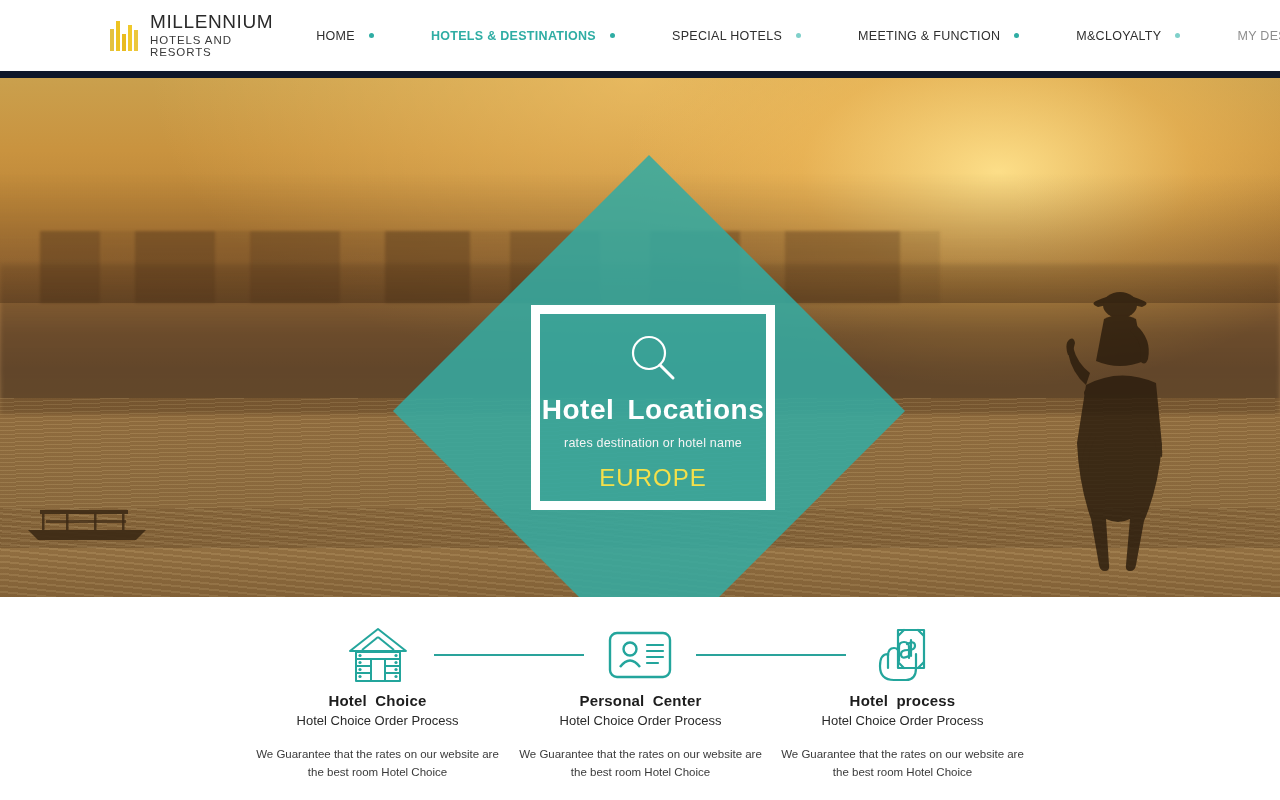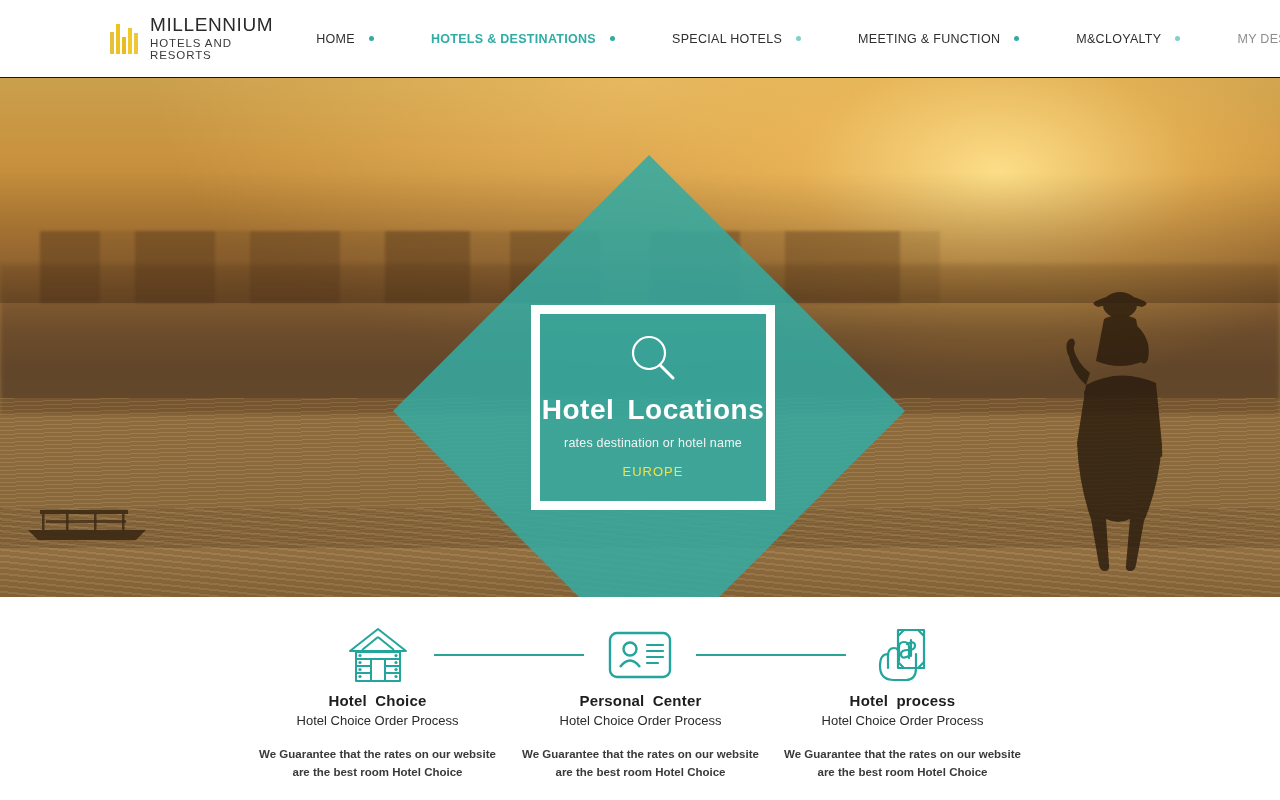--- a/index.html
+++ b/index.html
@@ -13,21 +13,21 @@
   }
 
   
   .header {
     position: relative;
     width: 1280px;
     height: 78px;
     background: #ffffff;
     display: flex;
     align-items: center;
-    border-bottom: 1px solid #0f172a;
+    border-bottom: 7px solid #0f172a;
   }
 
   .logo {
     display: flex;
     align-items: center;
     margin-left: 110px;
     gap: 12px;
   }
 
   .logo-mark {
@@ -214,21 +214,21 @@
     word-spacing: 5px;
   }
   .card-sub {
     margin-top: 10px;
     font-size: 12.5px;
     color: #f4f4f4;
     letter-spacing: 0.2px;
   }
   .card-region {
     margin-top: 14px;
-    font-size: 13px;
+    font-size: 24px;
     color: #f4e04a;
     letter-spacing: 1px;
     cursor: pointer;
   }
 
   
   .features {
     position: relative;
     width: 1280px;
     height: 203px;
@@ -278,21 +278,20 @@
   .f-sub {
     margin-top: 4px;
     font-size: 13px;
     color: #2a2a2a;
   }
   .f-desc {
     margin-top: 18px;
     font-size: 11.5px;
     line-height: 1.55;
     color: #3a3a3a;
-    font-weight: bold;
   }
 </style>
 </head>
 <body>
 
 <div class="header">
   <div class="logo">
     <div class="logo-mark">
       <i></i>
         <i></i>

